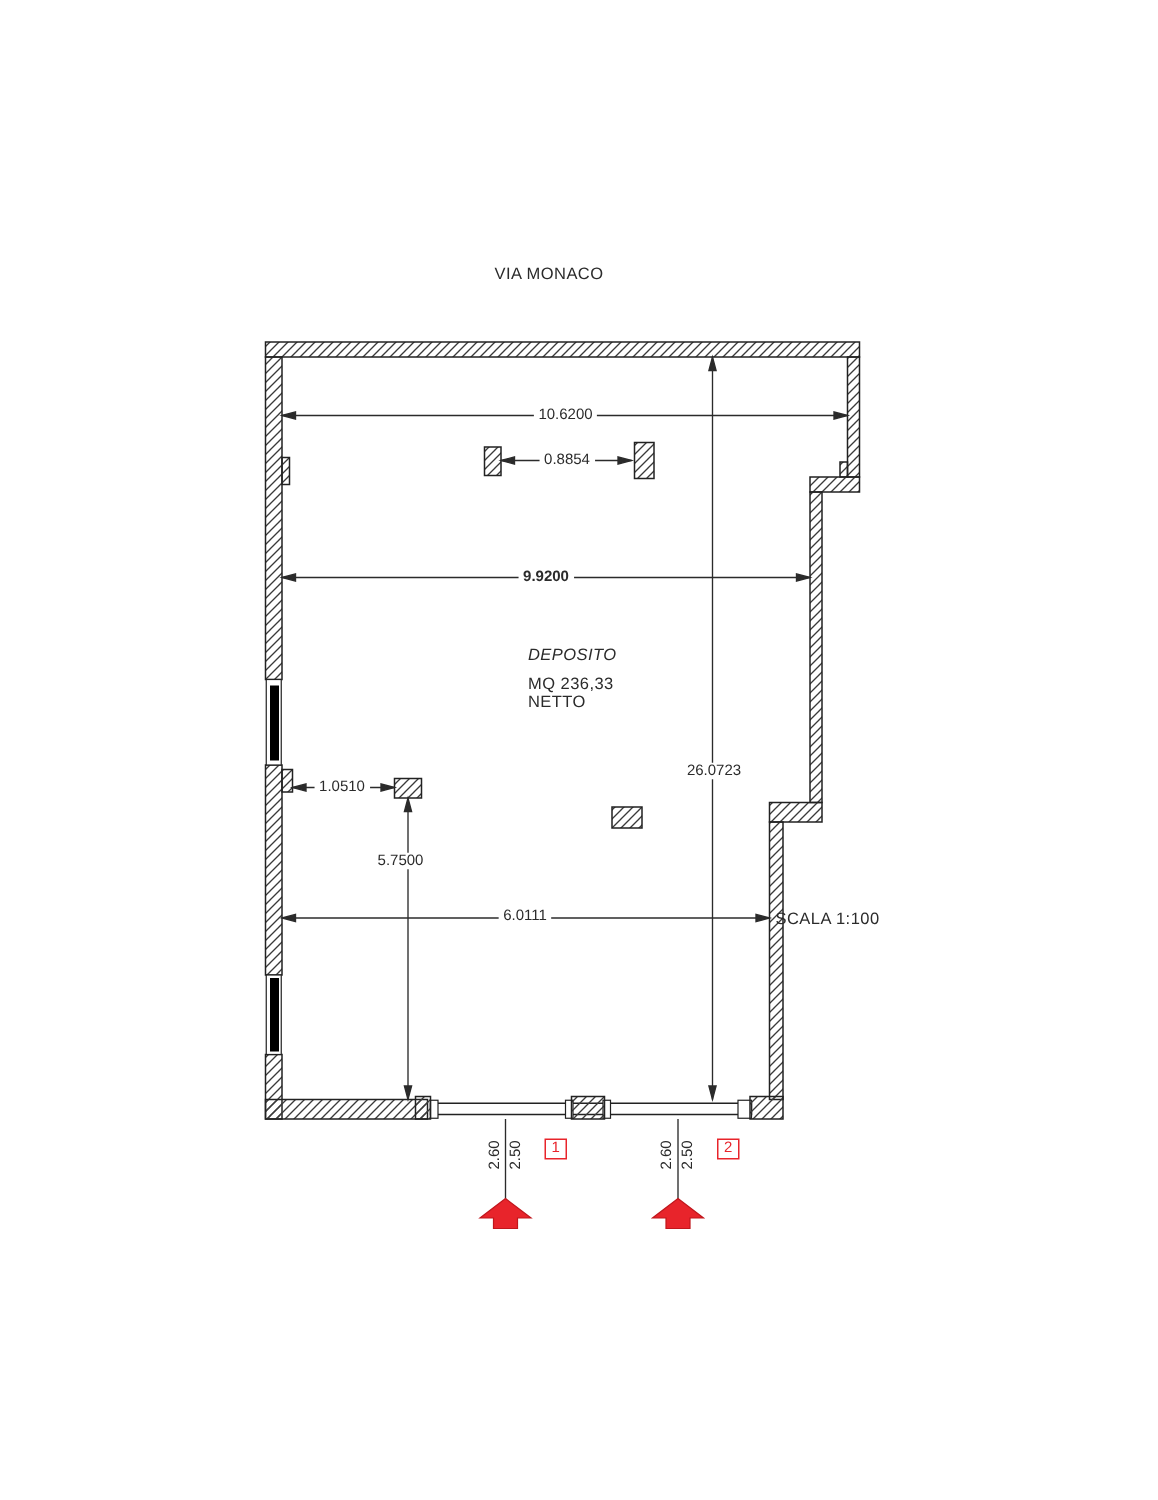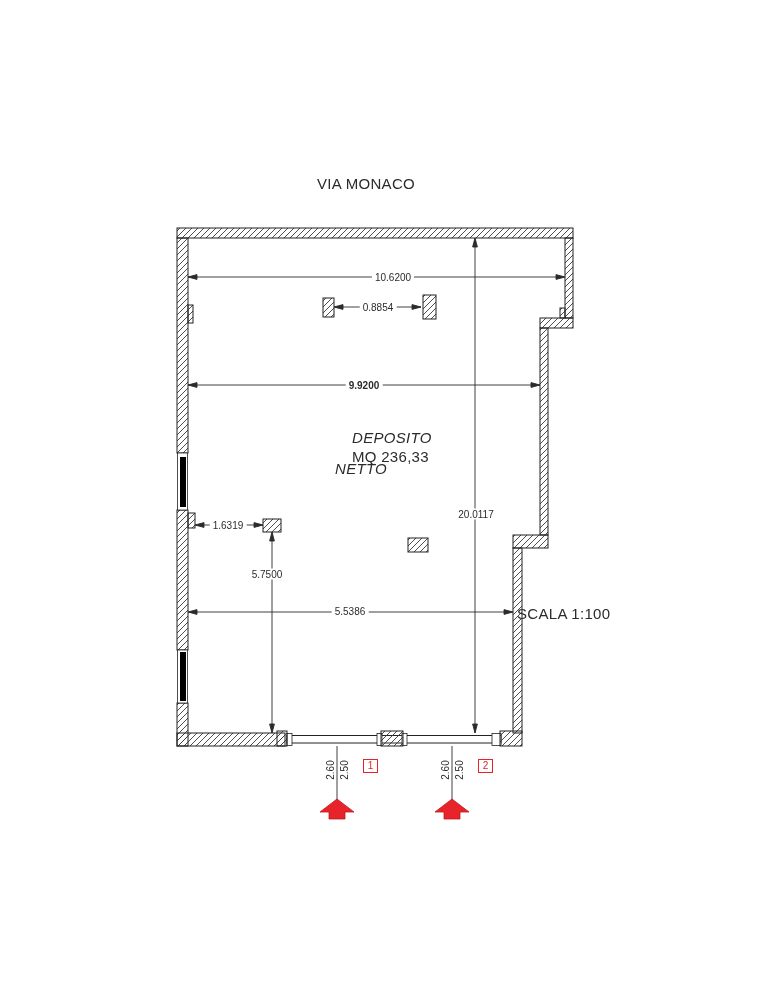--- a/index.html
+++ b/index.html
@@ -13,21 +13,21 @@
   }
   svg.plan{position:absolute;left:0;top:0;}
   .lbl{
     position:absolute;
     transform:translate(-50%,-50%);
     font-size:10px;
     white-space:nowrap;
     color:#2b2b2b;
   }
   .lbl.bgw{background:#ffffff;padding:0 3px;}
-  .lbl.big{font-size:15px;letter-spacing:.3px;text-align:right;}
+  .lbl.big{font-size:11px;letter-spacing:.3px;text-align:right;}
   .lbl.leftalign{transform:translate(0,-50%);}
   .lbl.rot{transform:translate(-50%,-50%) rotate(-90deg);}
   .doorbadge{
     position:absolute;
     width:13px;height:12px;
     border:1.5px solid #e8242b;
     color:#e8242b;
     font-size:10px;line-height:12px;
     text-align:center;
     background:#fff;
@@ -118,31 +118,31 @@
     </g>
 
     <g fill="#e8242b" stroke="#c0161c" stroke-width="0.8">
       <polygon points="337,799 354,812 345,812 345,819 329,819 329,812 320,812"></polygon>
       <polygon points="452,799 469,812 460,812 460,819 444,819 444,812 435,812"></polygon>
     </g>
   </svg>
 
   <div class="lbl big" style="left:366px;top:183px;">VIA MONACO</div>
 
-  <div class="lbl bgw" style="left:377px;top:277px;margin-left:16px;">10.6200</div>
+  <div class="lbl bgw" style="left:377px;top:277px;">10.6200</div>
   <div class="lbl bgw" style="left:378px;top:307px;">0.8854</div>
   <div class="lbl bgw" style="left:364px;top:385px;font-weight:bold;">9.9200</div>
-  <div class="lbl bgw" style="left:476px;top:514px;">20.0117</div>
-  <div class="lbl bgw" style="left:228px;top:525px;">1.6319</div>
+  <div class="lbl bgw" style="left:476px;top:514px;">26.0723</div>
+  <div class="lbl bgw" style="left:228px;top:525px;">1.0510</div>
   <div class="lbl bgw" style="left:267px;top:574px;">5.7500</div>
-  <div class="lbl bgw" style="left:350px;top:611px;">5.5386</div>
+  <div class="lbl bgw" style="left:350px;top:611px;">6.0111</div>
 
   <div class="lbl big leftalign" style="left:352px;top:437px;font-style:italic;">DEPOSITO</div>
   <div class="lbl big leftalign" style="left:352px;top:456px;">MQ 236,33</div>
-  <div class="lbl big leftalign" style="left:335px;top:468px;font-style:italic;">NETTO</div>
+  <div class="lbl big leftalign" style="left:352px;top:468px;">NETTO</div>
 
   <div class="lbl big leftalign" style="left:517px;top:613px;">SCALA 1:100</div>
 
   <div class="lbl rot" style="left:330px;top:770px;">2.60</div>
   <div class="lbl rot" style="left:344px;top:770px;">2.50</div>
   <div class="doorbadge" style="left:363px;top:759px;">1</div>
 
   <div class="lbl rot" style="left:445px;top:770px;">2.60</div>
   <div class="lbl rot" style="left:459px;top:770px;">2.50</div>
   <div class="doorbadge" style="left:478px;top:759px;">2</div>

